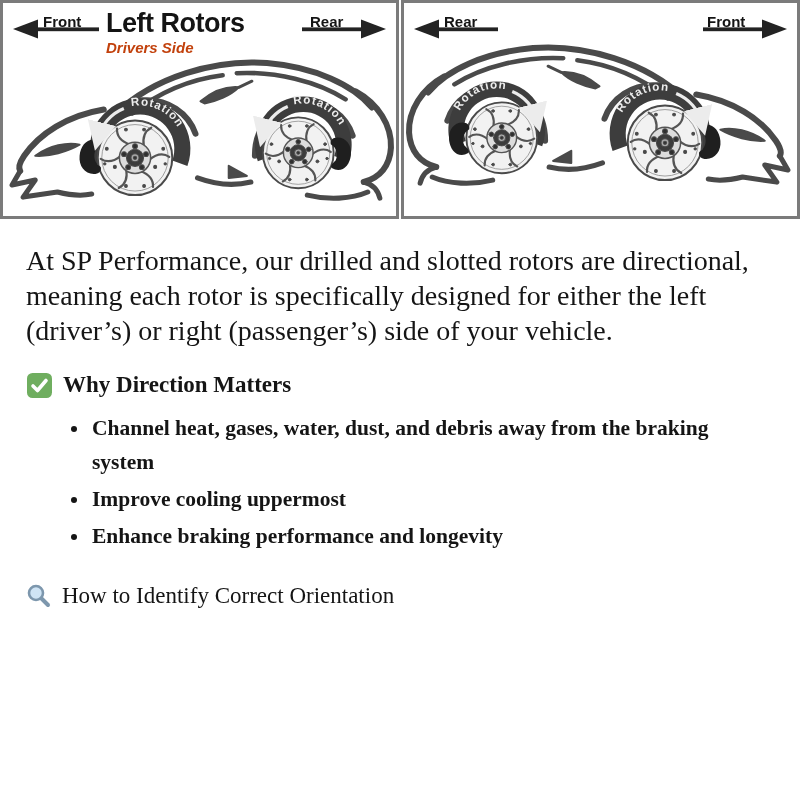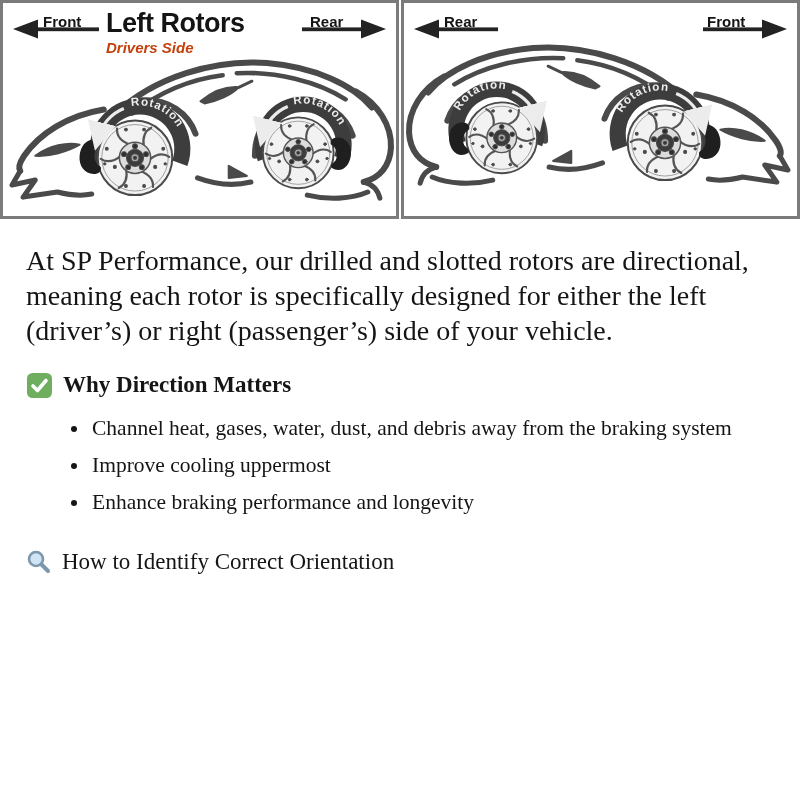--- a/index.html
+++ b/index.html
@@ -38,21 +38,21 @@
     font-size:11.5px;letter-spacing:1px;fill:#ececec;
   }
   
   .article{padding:10px 26px 0 26px;}
   .article p{font-size:28px;line-height:35px;margin:14px 0 10px 0;}
   .sec-head{display:flex;align-items:flex-start;gap:10px;margin:24px 0 6px 0;}
   .sec-title{font-size:23px;}
   .sec-title.bold{font-weight:bold;}
   .lead{font-size:21.5px;margin:26px 0 2px 0;}
   ul{margin:12px 0 6px 0;padding-left:64px;}
-  li{font-size:21.5px;line-height:34px;margin:3px 0;padding-left:2px;}
+  li{font-size:21.5px;line-height:34px;margin:3px 0;padding-left:2px;font-weight:bold;}
   .icon{display:inline-block;flex:0 0 auto;}
 </style>
 </head>
 <body>
 
 <div class="diagram">
 
   <div class="panel">
     <div class="panel-header">
       <svg class="dir-svg" width="92" height="26" viewBox="0 0 92 26">

